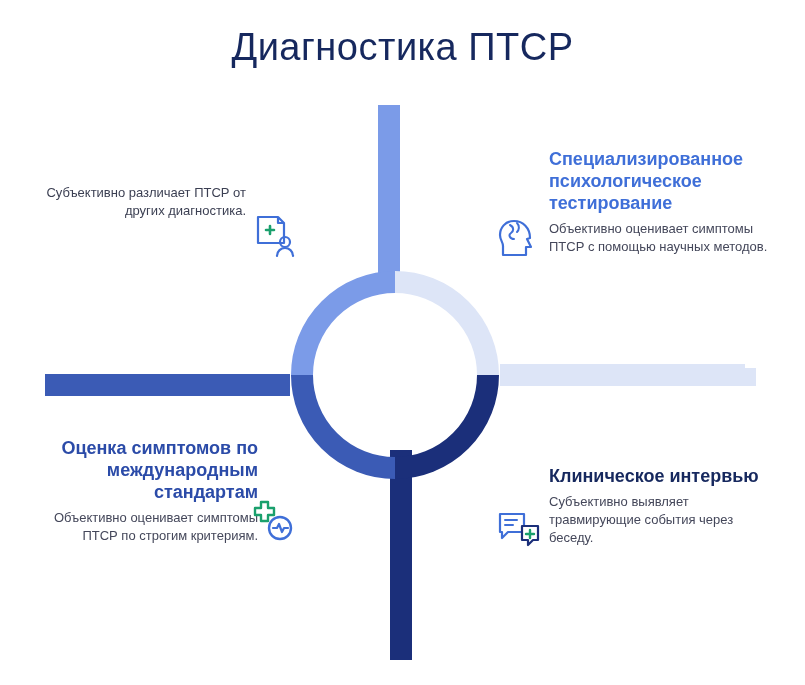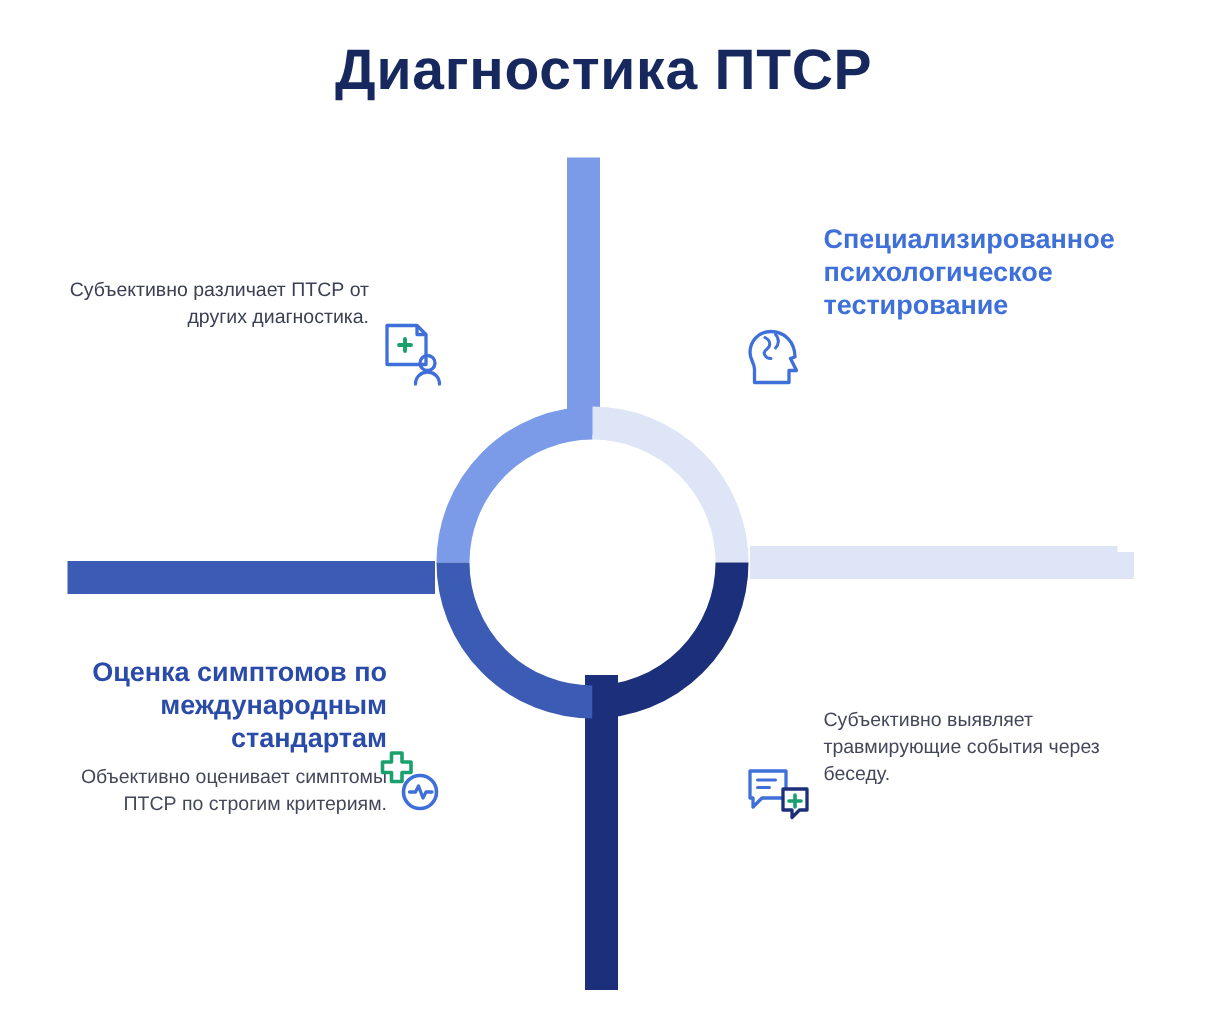--- a/index.html
+++ b/index.html
@@ -14,21 +14,21 @@
     overflow: hidden;
     position: relative;
   }
   #page-title {
     position: absolute;
     top: 26px;
     left: 0;
     width: 805px;
     text-align: center;
     font-size: 38px;
-    font-weight: bold;
+    font-weight: normal;
     color: #16285e;
     letter-spacing: 0.5px;
   }
   .diagram {
     position: absolute;
     top: 0;
     left: 0;
     width: 805px;
     height: 685px;
   }
@@ -117,20 +117,21 @@
     <path d="M6 4 H26 L32 10 V30 H6 Z" fill="none" stroke="#3f6fd8" stroke-width="2.2" stroke-linejoin="round"></path>
     <path d="M26 4 V10 H32" fill="none" stroke="#3f6fd8" stroke-width="2.2" stroke-linejoin="round"></path>
     <path d="M18 13 v8 M14 17 h8" stroke="#1aa06d" stroke-width="2.6" stroke-linecap="round"></path>
     <circle cx="33" cy="29" r="5" fill="none" stroke="#3f6fd8" stroke-width="2.2"></circle>
     <path d="M25 43 c0-5 4-8 8-8 s8 3 8 8" fill="none" stroke="#3f6fd8" stroke-width="2.2" stroke-linecap="round"></path>
   </svg>
 </div>
 
 <div class="quadrant" id="q-test">
   <div class="q-heading">Специализированное психологическое тестирование</div>
+  <div class="q-body">Объективно оценивает симптомы ПТСР с помощью научных методов.</div>
 </div>
 <div class="icon-slot" style="left:498px; top:213px;">
   <svg width="40" height="44" viewBox="0 0 40 44">
     <path d="M28 42 V34 h5 l-4-8 3-1 c0-10-7-17-16-17 C7 8 2 15 2 22 c0 5 3 7 3 11 v9 Z" fill="none" stroke="#3f6fd8" stroke-width="2.2" stroke-linejoin="round"></path>
     <path d="M12 12 c4 2 4 6 1 8 c-3 2-1 6 3 6" fill="none" stroke="#3f6fd8" stroke-width="2" stroke-linecap="round"></path>
     <path d="M19 10 c3 3 2 7 0 9" fill="none" stroke="#3f6fd8" stroke-width="2" stroke-linecap="round"></path>
   </svg>
 </div>
 
 <div class="quadrant" id="q-eval">
@@ -140,20 +141,21 @@
 <div class="icon-slot" style="left:252px; top:498px;">
   <svg width="44" height="46" viewBox="0 0 44 46">
     <path d="M8 6 h8 V0 h0 M0 0" fill="none"></path>
     <path d="M9 4 h7 v6 h6 v7 h-6 v6 h-7 v-6 h-6 v-7 h6 Z" fill="none" stroke="#1aa06d" stroke-width="2.4" stroke-linejoin="round"></path>
     <circle cx="28" cy="30" r="11" fill="none" stroke="#3f6fd8" stroke-width="2.4"></circle>
     <path d="M21 30 h4 l2-4 3 8 2-4 h4" fill="none" stroke="#3f6fd8" stroke-width="2.2" stroke-linecap="round" stroke-linejoin="round"></path>
   </svg>
 </div>
 
 <div class="quadrant" id="q-interview">
+  <div class="q-heading">Клиническое интервью</div>
   <div class="q-body">Субъективно выявляет травмирующие события через беседу.</div>
 </div>
 <div class="icon-slot" style="left:498px; top:510px;">
   <svg width="46" height="40" viewBox="0 0 46 40">
     <path d="M2 4 H26 V22 H10 L4 28 V22 H2 Z" fill="none" stroke="#3f6fd8" stroke-width="2.2" stroke-linejoin="round"></path>
     <path d="M7 10 h12 M7 15 h8" stroke="#3f6fd8" stroke-width="2" stroke-linecap="round"></path>
     <path d="M24 16 h16 v14 h-5 l-5 5 v-5 h-6 Z" fill="#ffffff" stroke="#1b2f7a" stroke-width="2.2" stroke-linejoin="round"></path>
     <path d="M32 20 v8 M28 24 h8" stroke="#1aa06d" stroke-width="2.4" stroke-linecap="round"></path>
   </svg>
 </div>

